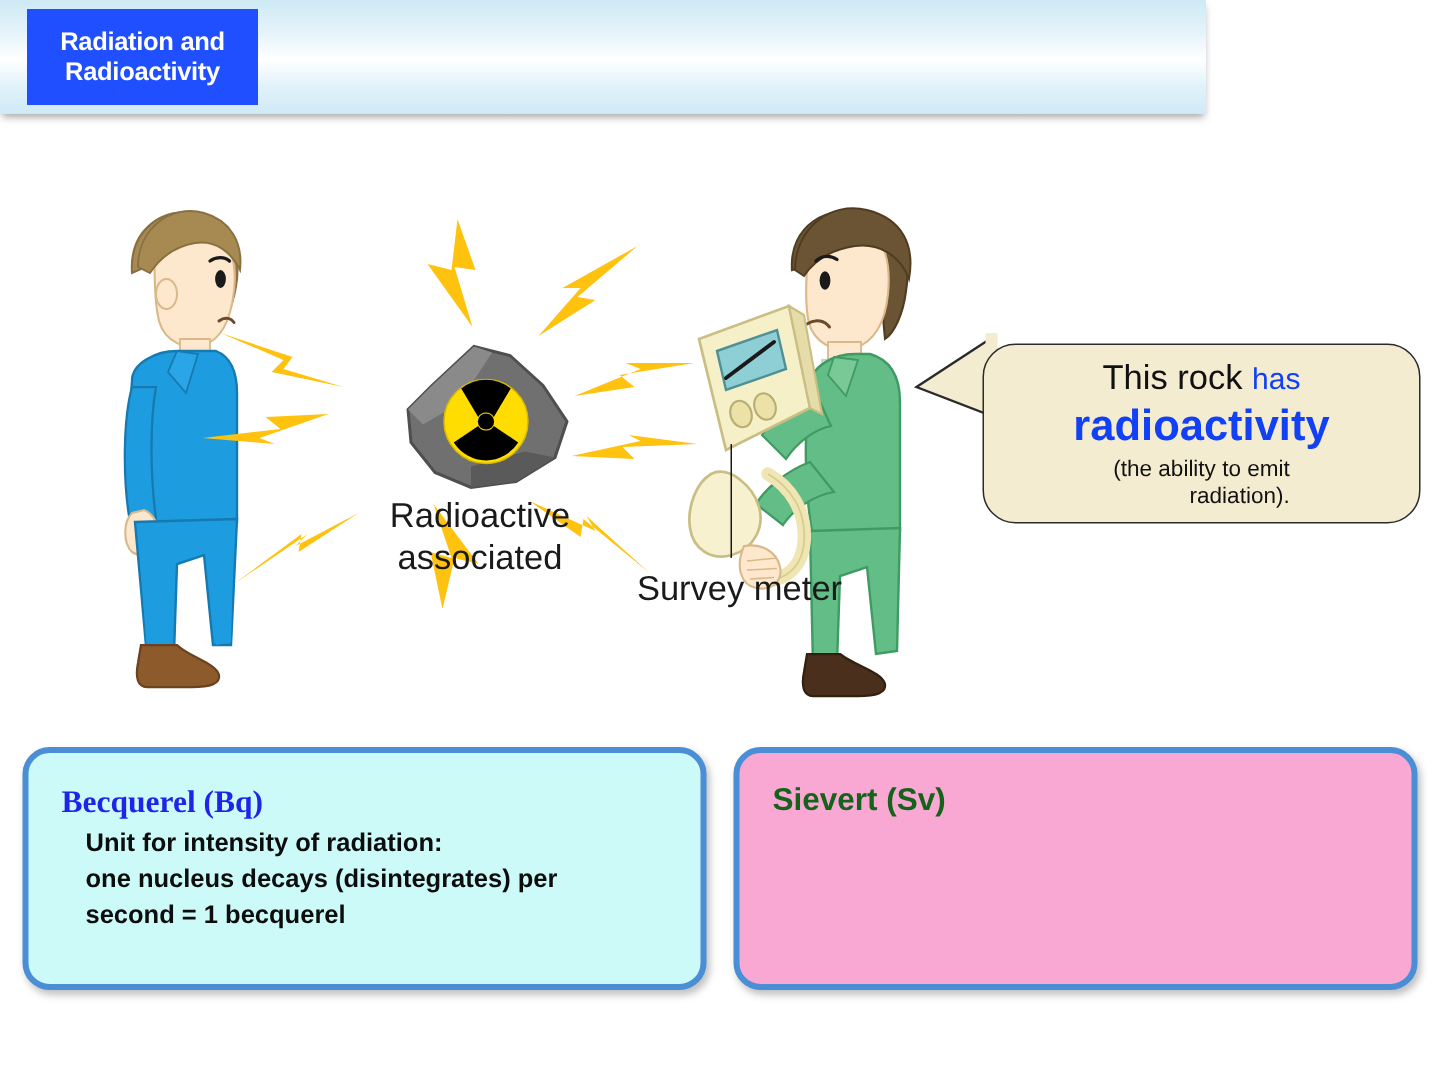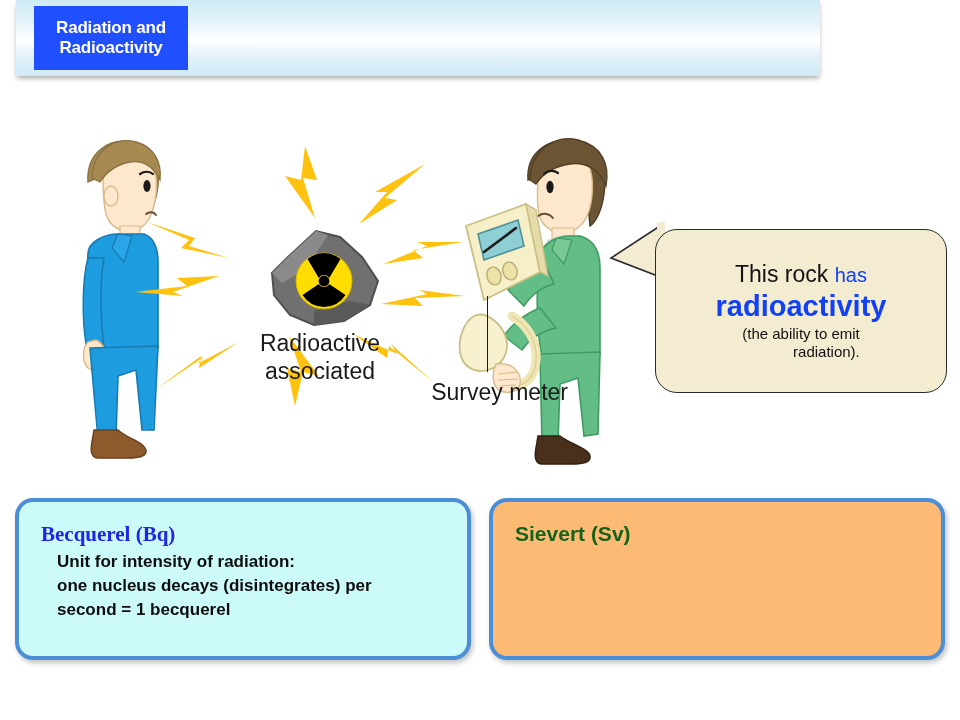--- a/index.html
+++ b/index.html
@@ -11,21 +11,21 @@
     height: 720px;
     background: #ffffff;
     font-family: "Liberation Sans", sans-serif;
     overflow: hidden;
     position: relative;
   }
 
   
   #header {
     position: absolute;
-    left: 16px; top: 0;
+    left: 0; top: 0;
     width: 804px; height: 76px;
     background: linear-gradient(to bottom, #cdeaf5 0%, #e4f3fa 28%, #ffffff 52%, #e1f2fa 76%, #cfeaf6 100%);
     box-shadow: 0 3px 5px -1px rgba(90,90,90,0.55);
   }
   #header-badge {
     position: absolute;
     left: 18px; top: 6px;
     width: 154px; height: 64px;
     background: #1f4fff;
     color: #ffffff;
@@ -65,21 +65,21 @@
     color: #1a1a1a;
     line-height: 1.22;
     white-space: pre-line;
     text-align: center;
   }
 
   
   #bubble {
     position: absolute;
     left: 655px; top: 229px;
-    width: 292px; height: 164px;
+    width: 292px; height: 120px;
     background: #f4ecd0;
     border: 1.6px solid #2b2b2b;
     border-radius: 22px;
     box-sizing: border-box;
     display: flex;
     flex-direction: column;
     align-items: center;
     justify-content: center;
     text-align: center;
     color: #111111;
@@ -100,21 +100,21 @@
     top: 498px;
     width: 456px;
     height: 162px;
     box-sizing: border-box;
     border: 4px solid #4a8ed6;
     border-radius: 18px;
     padding: 20px 0 0 22px;
     box-shadow: 2px 3px 5px rgba(120,120,120,0.45);
   }
   #box-bq { left: 15px; background: #ccfaf8; }
-  #box-sv { left: 489px; background: #fdba74; }
+  #box-sv { left: 489px; background: #f9a8d4; }
   .box-title { font-size: 21px; font-weight: bold; margin-bottom: 3px; }
   #box-bq .box-title { color: #1f25e8; font-family: Liberation Serif, serif; }
   #box-sv .box-title { color: #15621a; }
   .box-body {
     font-size: 17px;
     font-weight: bold;
     color: #0d0d0d;
     line-height: 1.42;
     white-space: pre-line;
     margin-left: 16px;
@@ -271,21 +271,21 @@
     <ellipse cx="58" cy="73" rx="7" ry="9" transform="rotate(-18 58 73)" fill="#ece2a8" stroke="#b8ad72" stroke-width="1.4"></ellipse>
 
     <path d="M22 118 C12 124 6 140 8 154 C10 168 22 176 36 172 C50 168 58 154 54 140
              C50 126 34 112 22 118 Z" fill="#f7f1cf" stroke="#c9bf84" stroke-width="1.8"></path>
 
     <path d="M44 166 C56 164 66 170 68 180 C70 190 62 196 52 194 C42 192 38 180 44 166 Z" fill="#fde8cd" stroke="#d9b88a" stroke-width="1.4"></path>
     <path d="M46 176 L66 174 M46 182 L66 181 M48 188 L64 187" stroke="#d9b88a" stroke-width="1"></path>
   </svg>
 
   <div id="meter-leader" style="left:487px; top:220px; height:76px;"></div>
-  <div class="plain-label" style="left:418px; top:302px; width:150px;text-align:right;">Survey meter</div>
+  <div class="plain-label" style="left:418px; top:302px; width:150px;">Survey meter</div>
 
   <svg id="bubble-tail" style="left:605px; top:146px;" viewBox="0 0 60 78">
     <path d="M58 2 L6 36 L58 56 Z" fill="#f4ecd0" stroke="#2b2b2b" stroke-width="1.6"></path>
     <rect x="52" y="0" width="10" height="60" fill="#f4ecd0"></rect>
   </svg>
   <div id="bubble" style="top:153px;">
     <div class="bubble-l1">
       <span>This rock </span><span class="blue-word">has</span>
     </div>
     <div class="bubble-l2">radioactivity</div>

